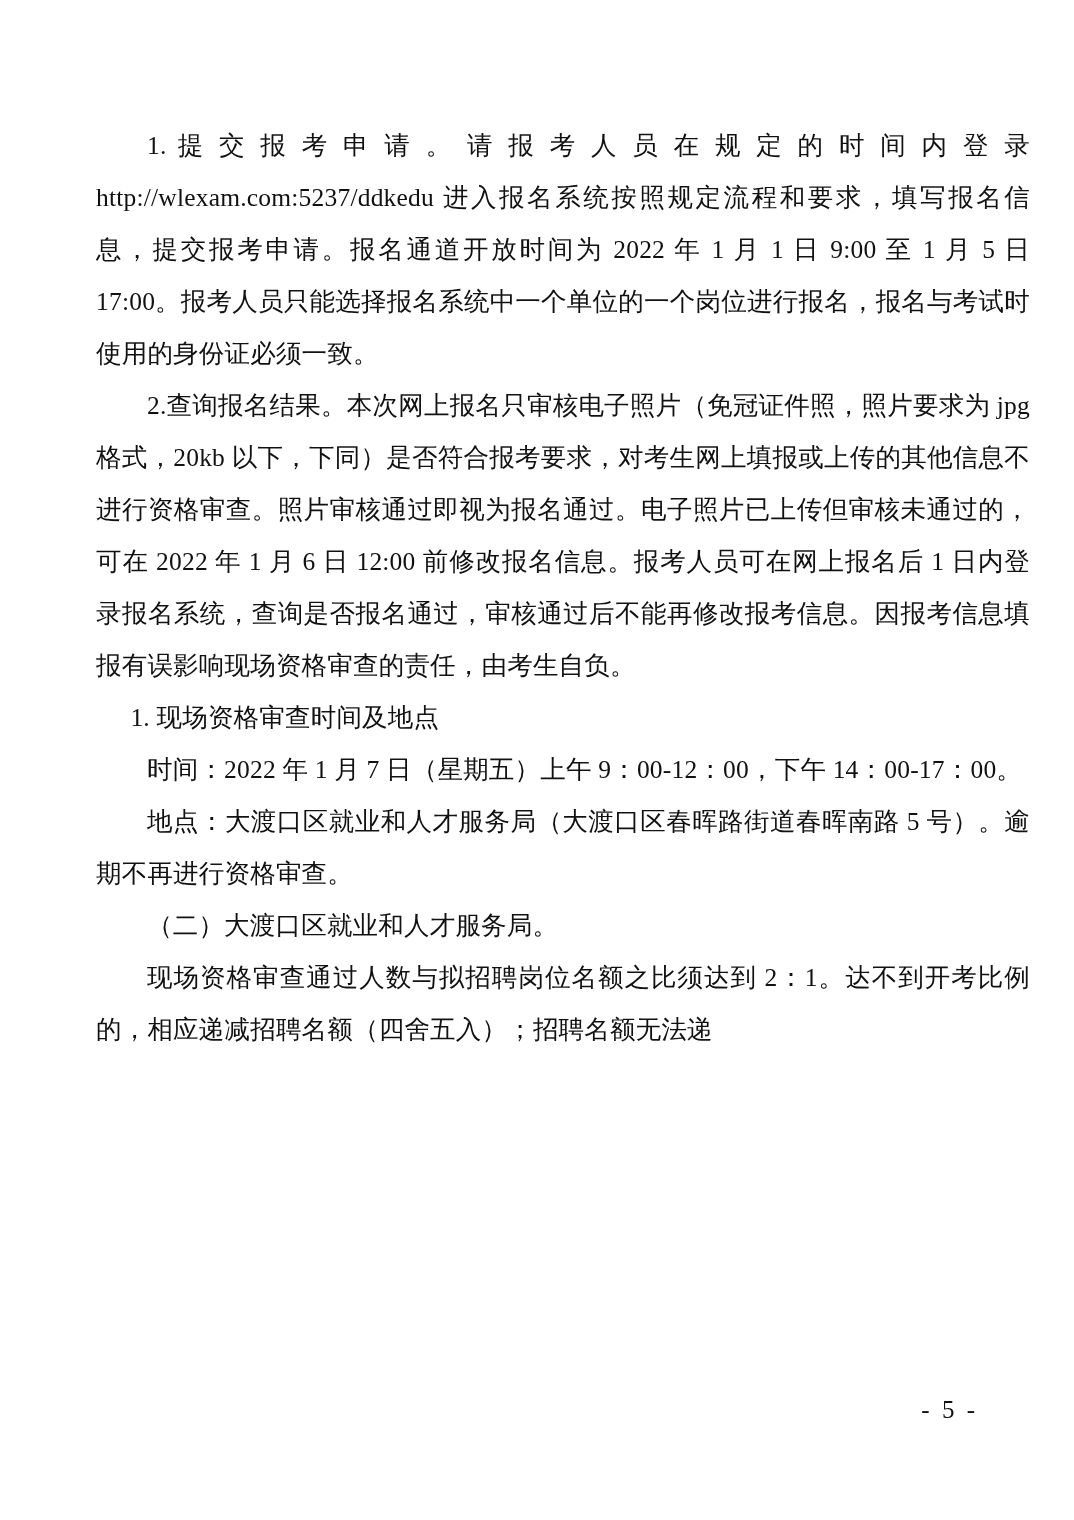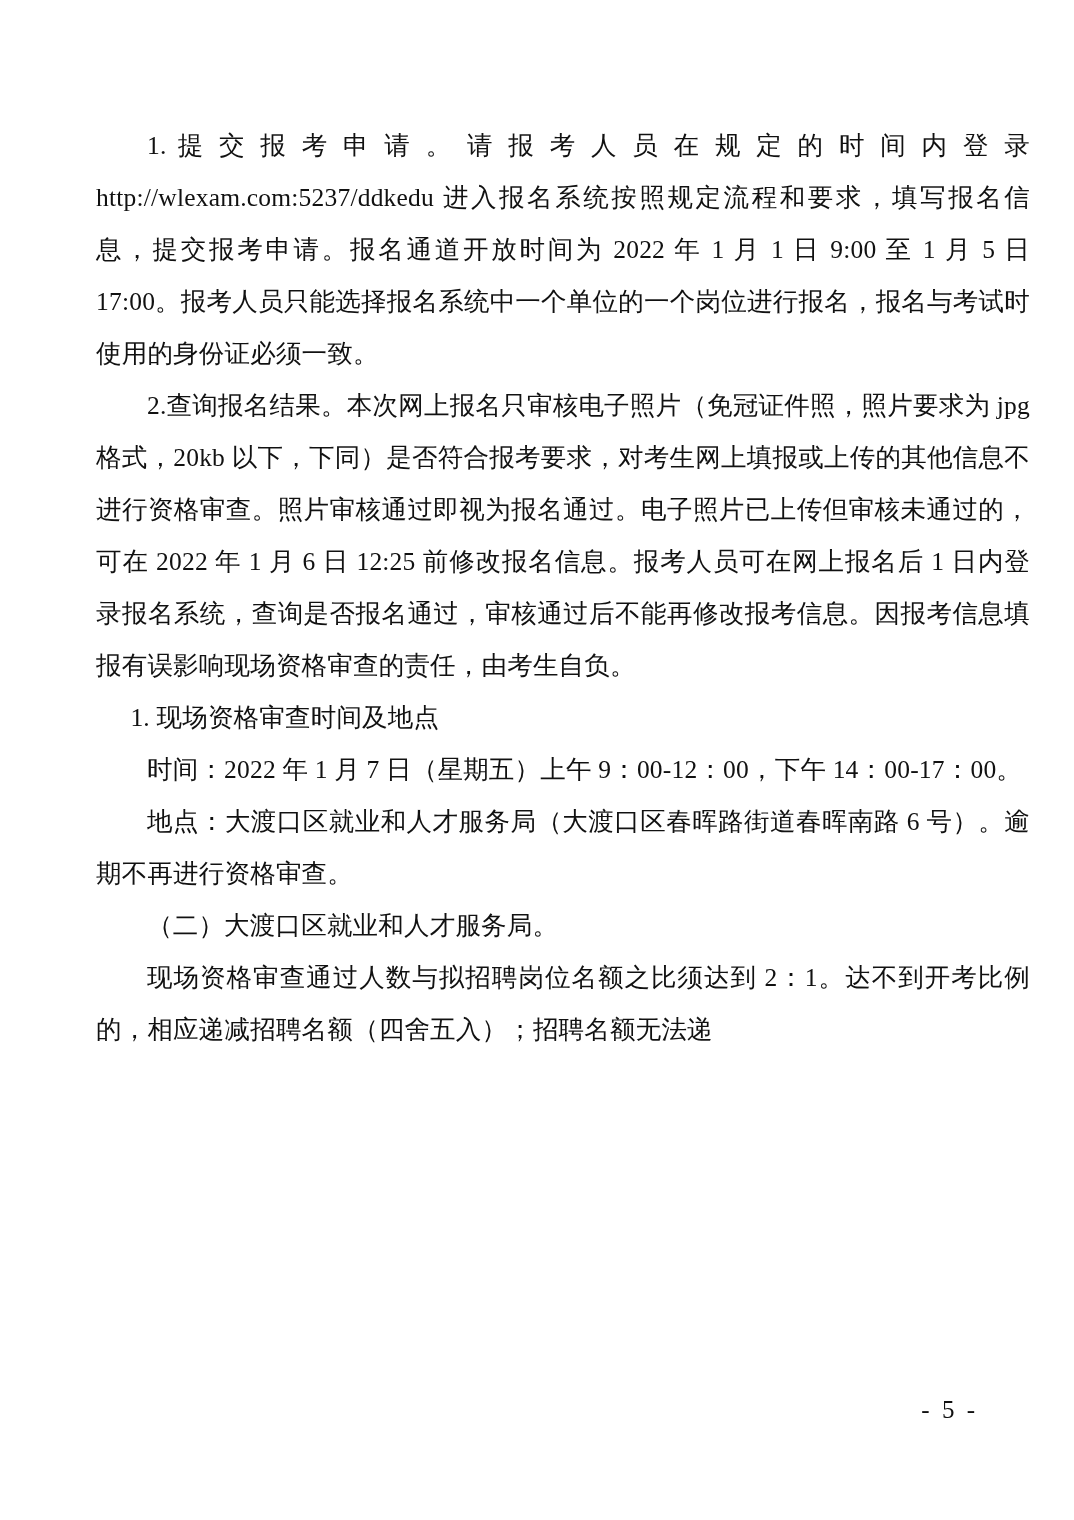--- a/index.html
+++ b/index.html
@@ -49,21 +49,21 @@
     letter-spacing: 3px;
     color: #111111;
   }
 </style>
 </head>
 <body>
 
 <div class="page">
   <div class="body-text">
     <p class="indent-2">1. 提 交 报 考 申 请 。 请 报 考 人 员 在 规 定 的 时 间 内 登 录 http://wlexam.com:5237/ddkedu 进入报名系统按照规定流程和要求，填写报名信息，提交报考申请。报名通道开放时间为 2022 年 1 月 1 日 9:00 至 1 月 5 日 17:00。报考人员只能选择报名系统中一个单位的一个岗位进行报名，报名与考试时使用的身份证必须一致。</p>
-    <p class="indent-2">2.查询报名结果。本次网上报名只审核电子照片（免冠证件照，照片要求为 jpg 格式，20kb 以下，下同）是否符合报考要求，对考生网上填报或上传的其他信息不进行资格审查。照片审核通过即视为报名通过。电子照片已上传但审核未通过的，可在 2022 年 1 月 6 日 12:25 前修改报名信息。报考人员可在网上报名后 1 日内登录报名系统，查询是否报名通过，审核通过后不能再修改报考信息。因报考信息填报有误影响现场资格审查的责任，由考生自负。</p>
+    <p class="indent-2">2.查询报名结果。本次网上报名只审核电子照片（免冠证件照，照片要求为 jpg 格式，20kb 以下，下同）是否符合报考要求，对考生网上填报或上传的其他信息不进行资格审查。照片审核通过即视为报名通过。电子照片已上传但审核未通过的，可在 2022 年 1 月 6 日 12:00 前修改报名信息。报考人员可在网上报名后 1 日内登录报名系统，查询是否报名通过，审核通过后不能再修改报考信息。因报考信息填报有误影响现场资格审查的责任，由考生自负。</p>
     <p class="indent-1">1. 现场资格审查时间及地点</p>
     <p class="indent-2">时间：2022 年 1 月 7 日（星期五）上午 9：00-12：00，下午 14：00-17：00。</p>
-    <p class="indent-2">地点：大渡口区就业和人才服务局（大渡口区春晖路街道春晖南路 6 号）。逾期不再进行资格审查。</p>
+    <p class="indent-2">地点：大渡口区就业和人才服务局（大渡口区春晖路街道春晖南路 5 号）。逾期不再进行资格审查。</p>
     <p class="indent-2">（二）大渡口区就业和人才服务局。</p>
     <p class="indent-2">现场资格审查通过人数与拟招聘岗位名额之比须达到 2：1。达不到开考比例的，相应递减招聘名额（四舍五入）；招聘名额无法递</p>
   </div>
   <div class="footer">- 5 -</div>
 </div>
 
 </body></html>

